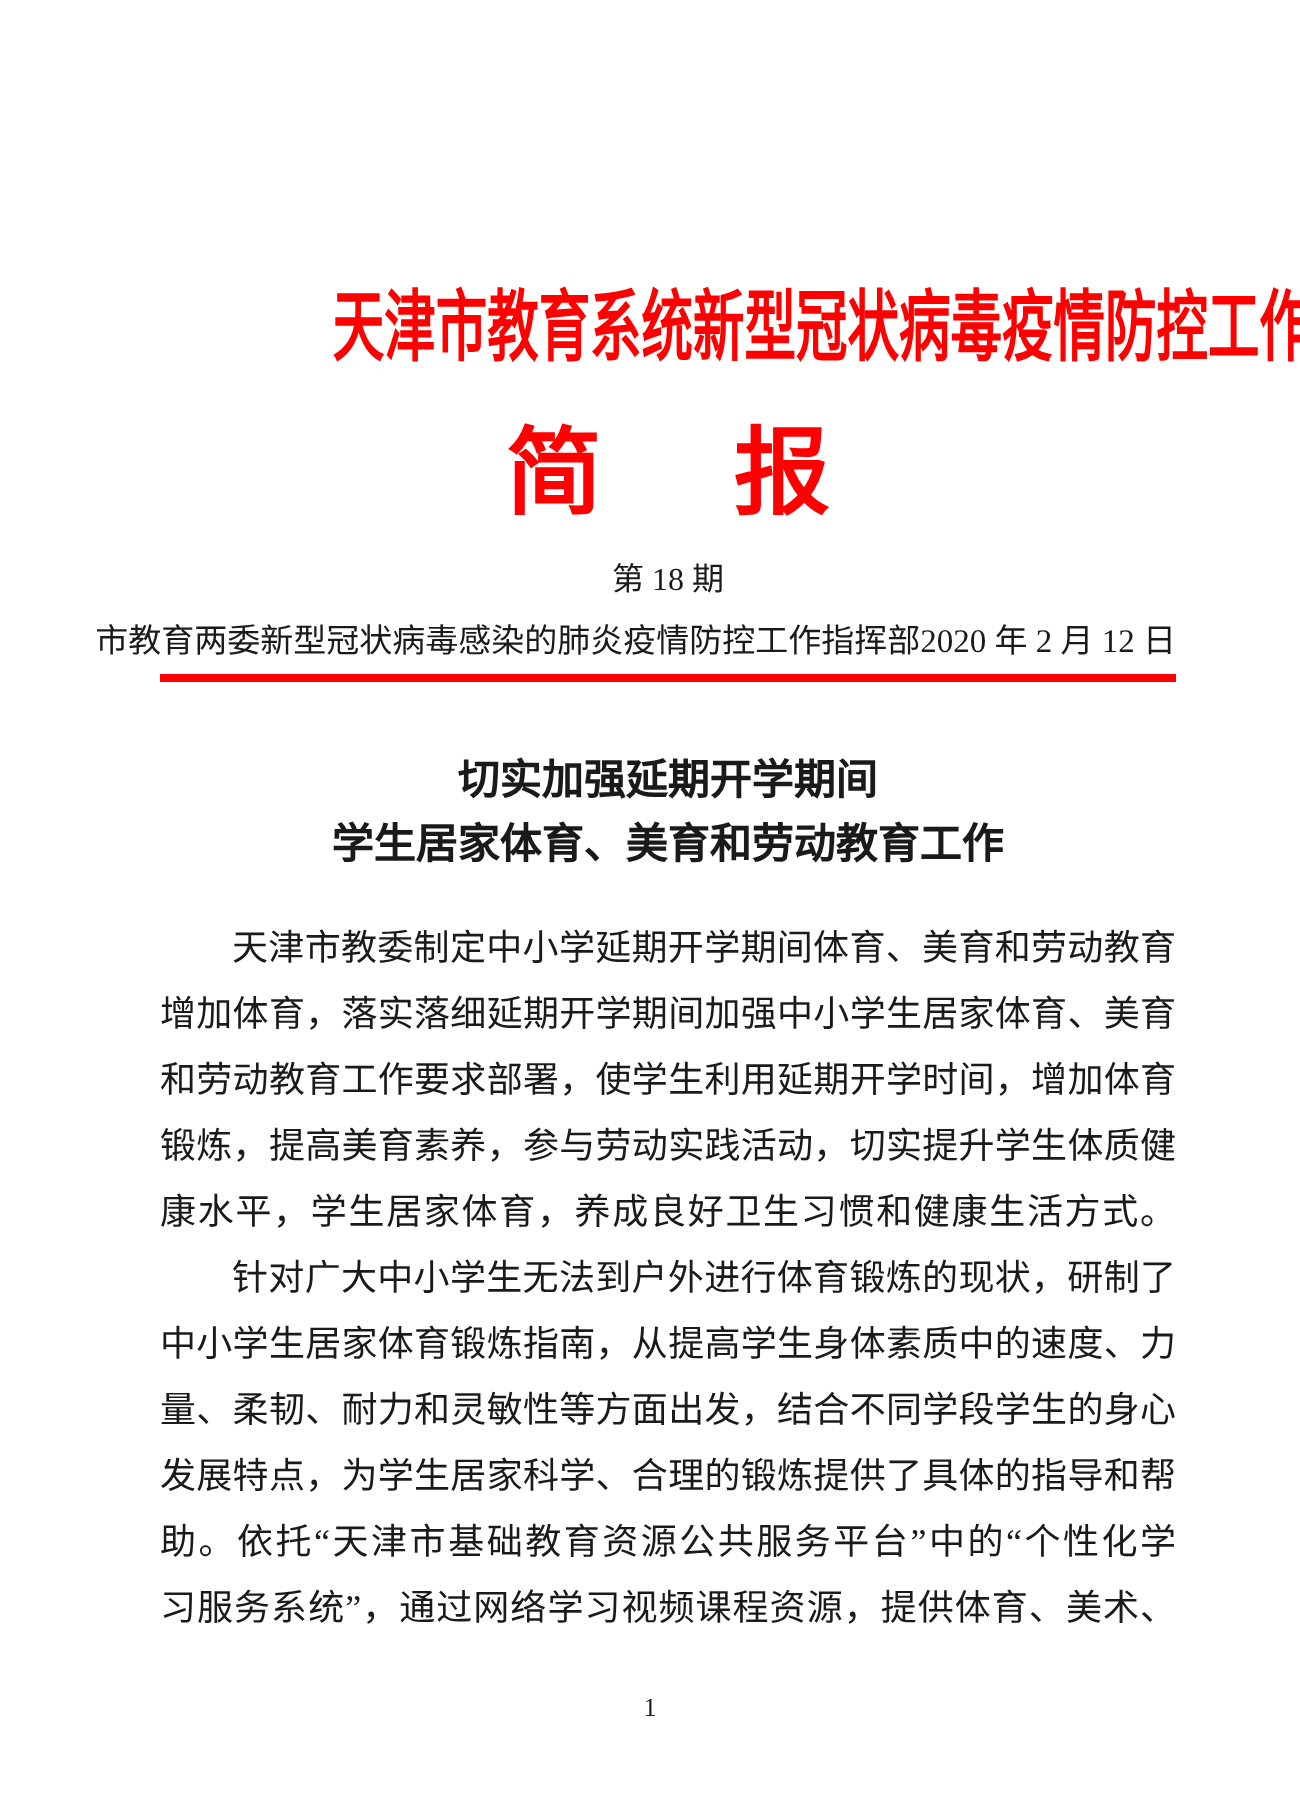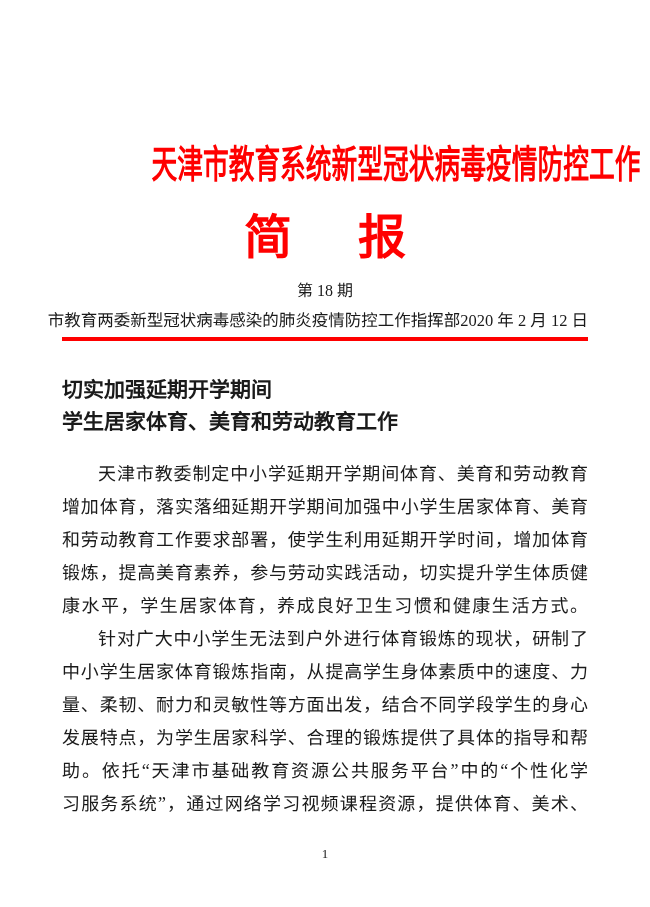--- a/index.html
+++ b/index.html
@@ -6,21 +6,21 @@
     --accent-red:#ff0000;
     --ink:#1a1a1a;
   }
   html,body{margin:0;padding:0;background:#ffffff;}
   .page{
     position:relative;
     width:650px;height:907px;
     margin:0 auto;
     background:#ffffff;
     box-sizing:border-box;
-    padding:145px 62px 0 62px;
+    padding:145px 62px 0 80px;
     font-family:"Liberation Serif","DejaVu Serif",serif;
     color:var(--ink);
     overflow:hidden;
   }
   .masthead-title{
     color:var(--accent-red);
     font-weight:bold;
     font-size:39px;
     line-height:40px;
     white-space:nowrap;
@@ -53,20 +53,21 @@
     line-height:18px;
   }
   .issuer-row span{white-space:nowrap;}
   .red-rule{
     margin-top:7px;
     height:4px;
     background:var(--accent-red);
   }
   .article-heading{
     margin-top:33px;
+    text-align:center;
     font-weight:bold;
     font-size:21px;
     line-height:32px;
   }
   .article-body{
     margin-top:20px;
     font-size:18px;
   }
   .body-line{
     line-height:33px;

